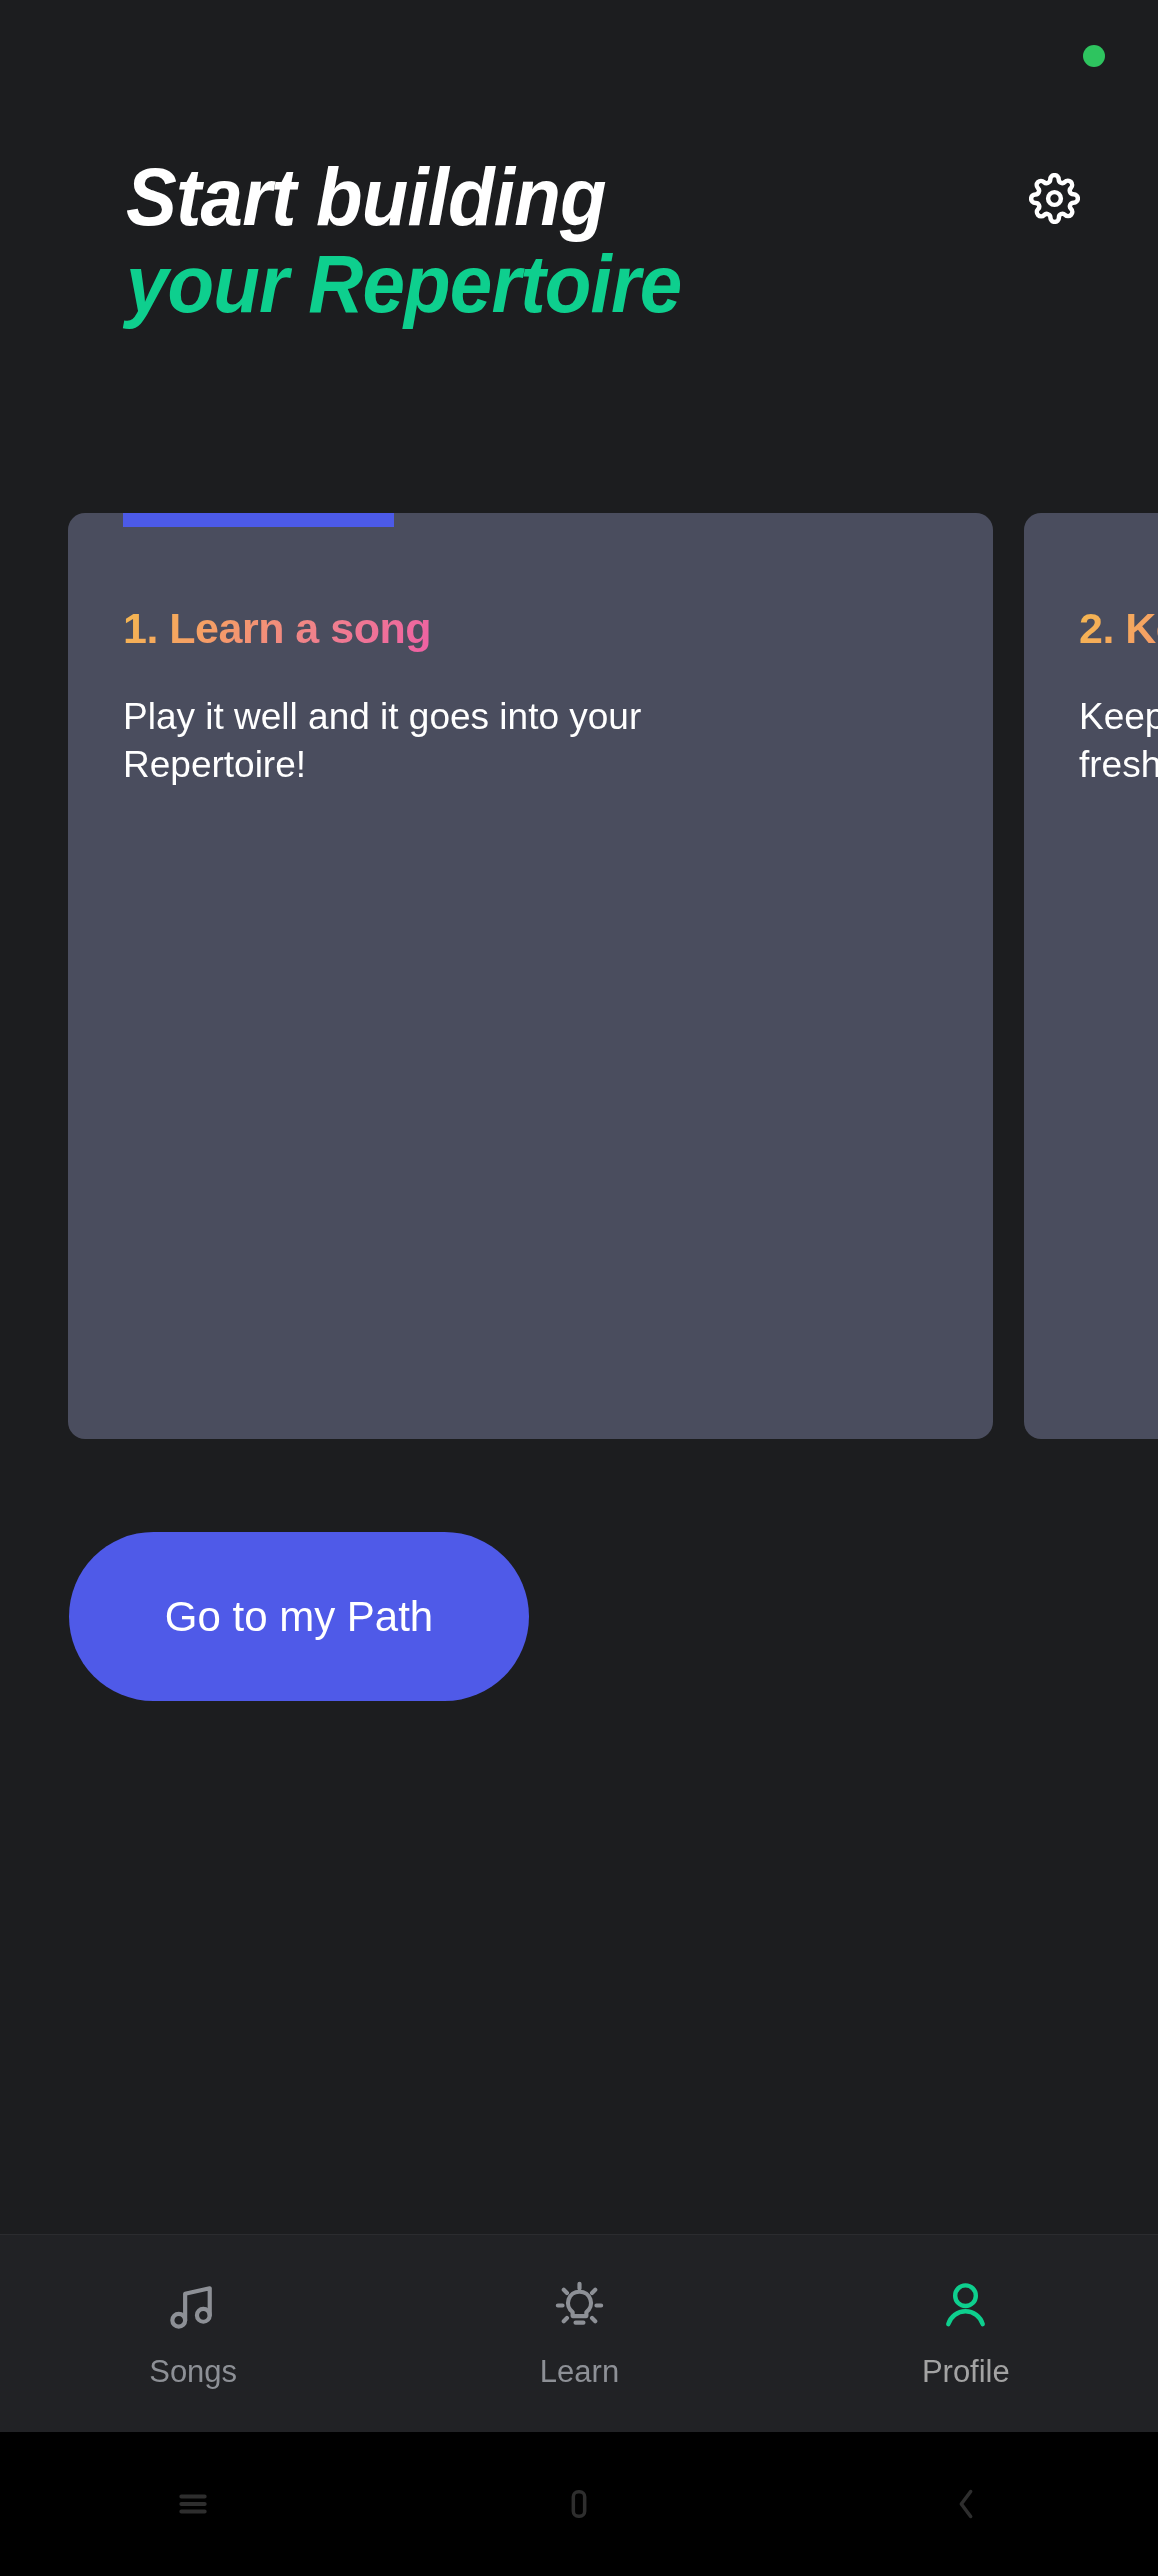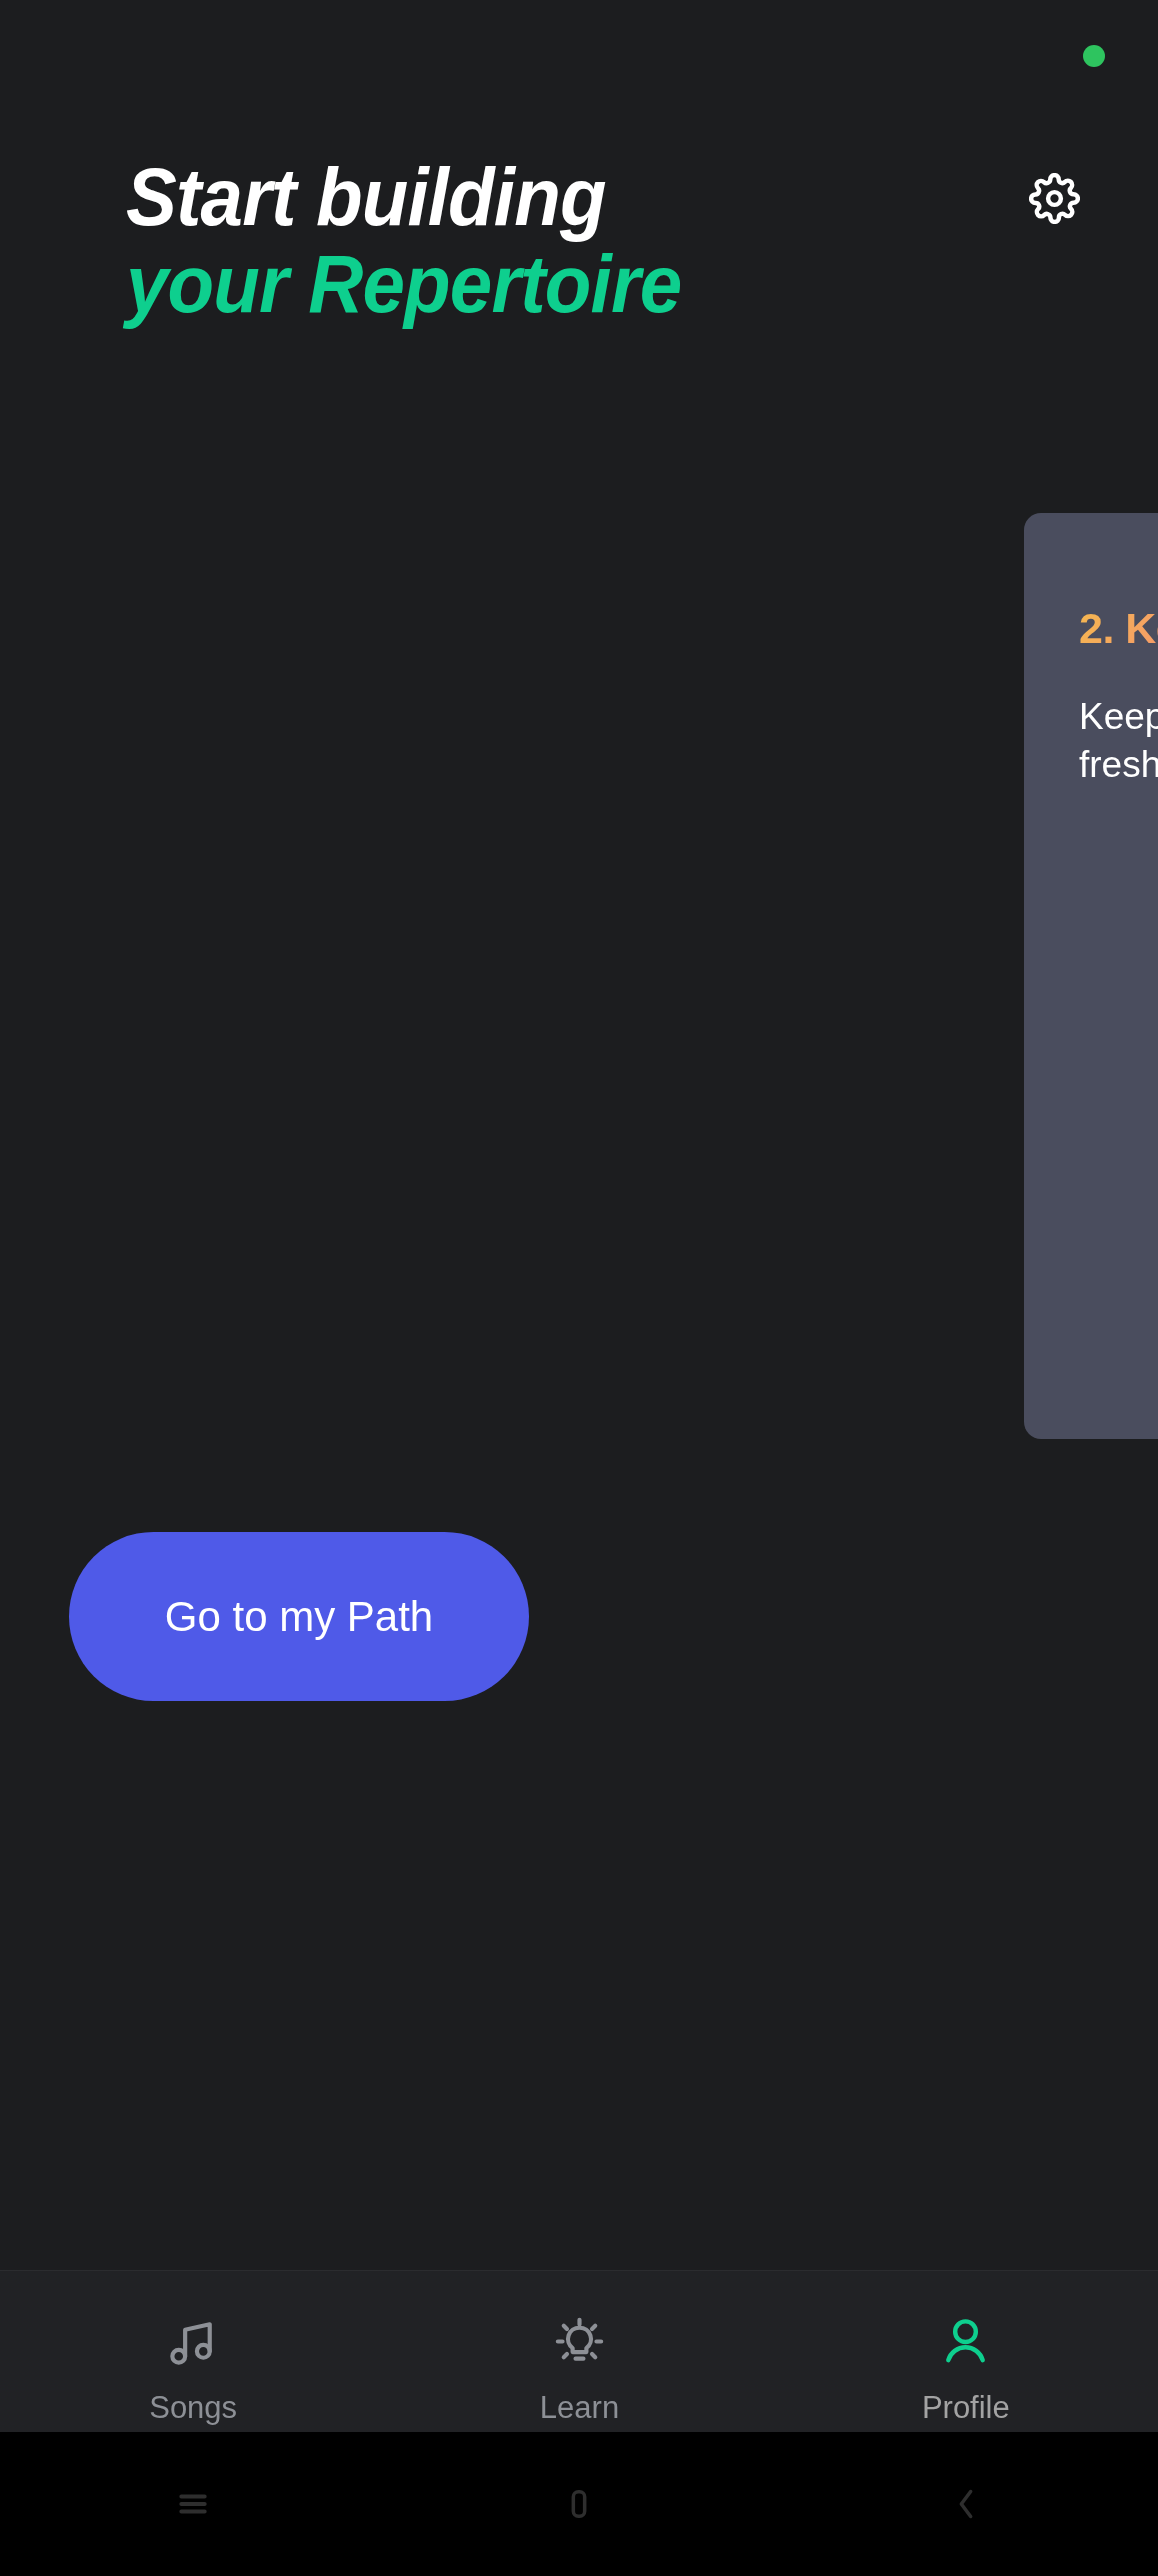--- a/index.html
+++ b/index.html
@@ -121,21 +121,20 @@
 
   
   #bottom-nav {
     position:absolute;
     left:0px; top:2234px;
     width:1159px; height:198px;
     background:#212225;
     border-top:0.9px solid #2b2c2f;
     display:flex;
     align-items:flex-start;
-    margin-top:36px;
   }
   .nav-item {
     flex:1 1 0;
     height:100%;
     display:flex;
     flex-direction:column;
     align-items:center;
     justify-content:flex-start;
     padding-top:36px;
     cursor:pointer;
@@ -185,20 +184,25 @@
     </span>
   </div>
 
   <div id="heading">
     <span class="line l1">Start building</span>
     <span class="line l2">your Repertoire</span>
   </div>
 
   <div id="cards">
 
+    <div class="card c1">
+      <div class="progressbar"></div>
+      <div class="card-title">1. Learn a song</div>
+      <div class="card-body">Play it well and it goes into your Repertoire!</div>
+    </div>
 
     <div class="card c2">
       <div class="card-title">2. Keep it fresh</div>
       <div class="card-body">Keep songs in your Repertoire fresh with practice</div>
     </div>
 
   </div>
 
   <button id="cta-button">Go to my Path</button>
 

